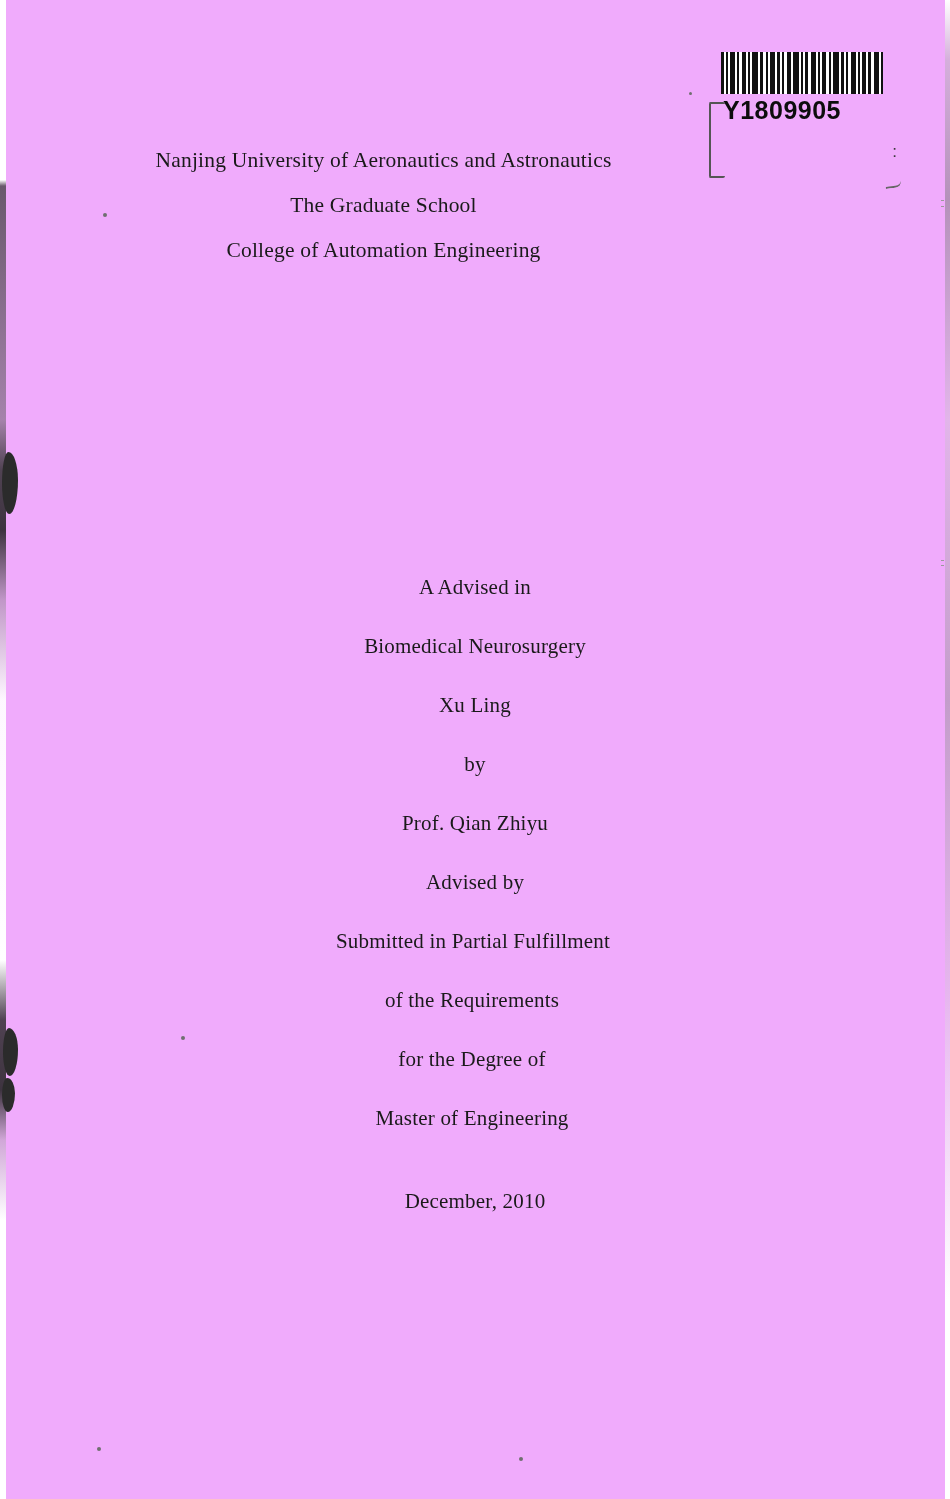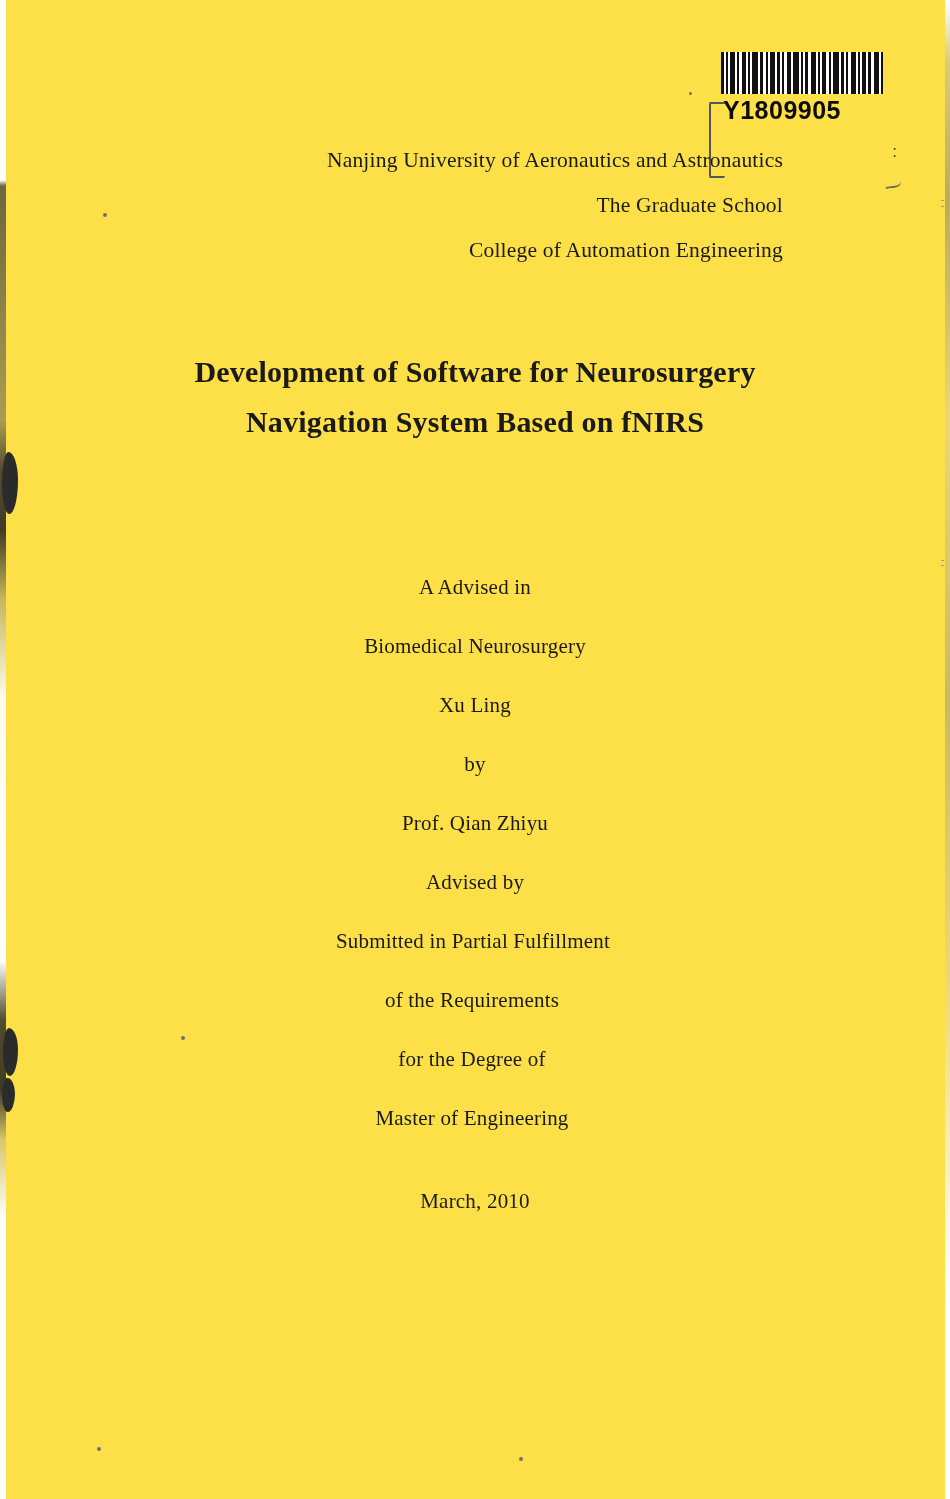--- a/index.html
+++ b/index.html
@@ -9,21 +9,21 @@
   }
   body {
     font-family: "Liberation Serif", serif;
     color: #1a1a1a;
   }
   .page {
     position: relative;
     width: 950px;
     height: 1499px;
     margin: 0 auto;
-    background: #fde047;
+    background: #f0abfc;
     overflow: hidden;
   }
 
   
   .scan-edge-left {
     position: absolute;
     left: 0;
     top: 0;
     width: 6px;
     height: 1499px;
@@ -141,21 +141,21 @@
     border-radius: 0 0 6px 0;
     transform: rotate(-8deg);
   }
 
   
   .affiliation {
     position: absolute;
     left: 0;
     top: 138px;
     width: 783px;
-    text-align: right;
+    text-align: center;
   }
   .affiliation div {
     font-size: 21.5px;
     line-height: 45px;
     letter-spacing: 0.2px;
   }
   .aff-1 { margin-left: -16px; }
   .aff-2 { margin-left: -16px; }
   .aff-3 { margin-left: -16px; }
 
@@ -278,32 +278,28 @@
     <div class="barcode-mark">:</div>
     <div class="barcode-tail"></div>
   </div>
 
   <div class="affiliation">
     <div class="aff-1">Nanjing University of Aeronautics and Astronautics</div>
     <div class="aff-2">The Graduate School</div>
     <div class="aff-3">College of Automation Engineering</div>
   </div>
 
-  <div class="title">
-    <span class="line1">Development of Software for Neurosurgery</span>
-    <span class="line2">Navigation System Based on fNIRS</span>
-  </div>
 
   <div class="front-matter">
     <div>A Advised in</div>
     <div>Biomedical Neurosurgery</div>
     <div>Xu Ling</div>
     <div>by</div>
     <div>Prof. Qian Zhiyu</div>
     <div>Advised by</div>
     <div class="fm-shift-a">Submitted in Partial Fulfillment</div>
     <div class="fm-shift-b">of the Requirements</div>
     <div class="fm-shift-b">for the Degree of</div>
     <div class="fm-shift-b">Master of Engineering</div>
-    <div class="fm-date">March, 2010</div>
+    <div class="fm-date">December, 2010</div>
   </div>
 
 </div>
 
 </body></html>

